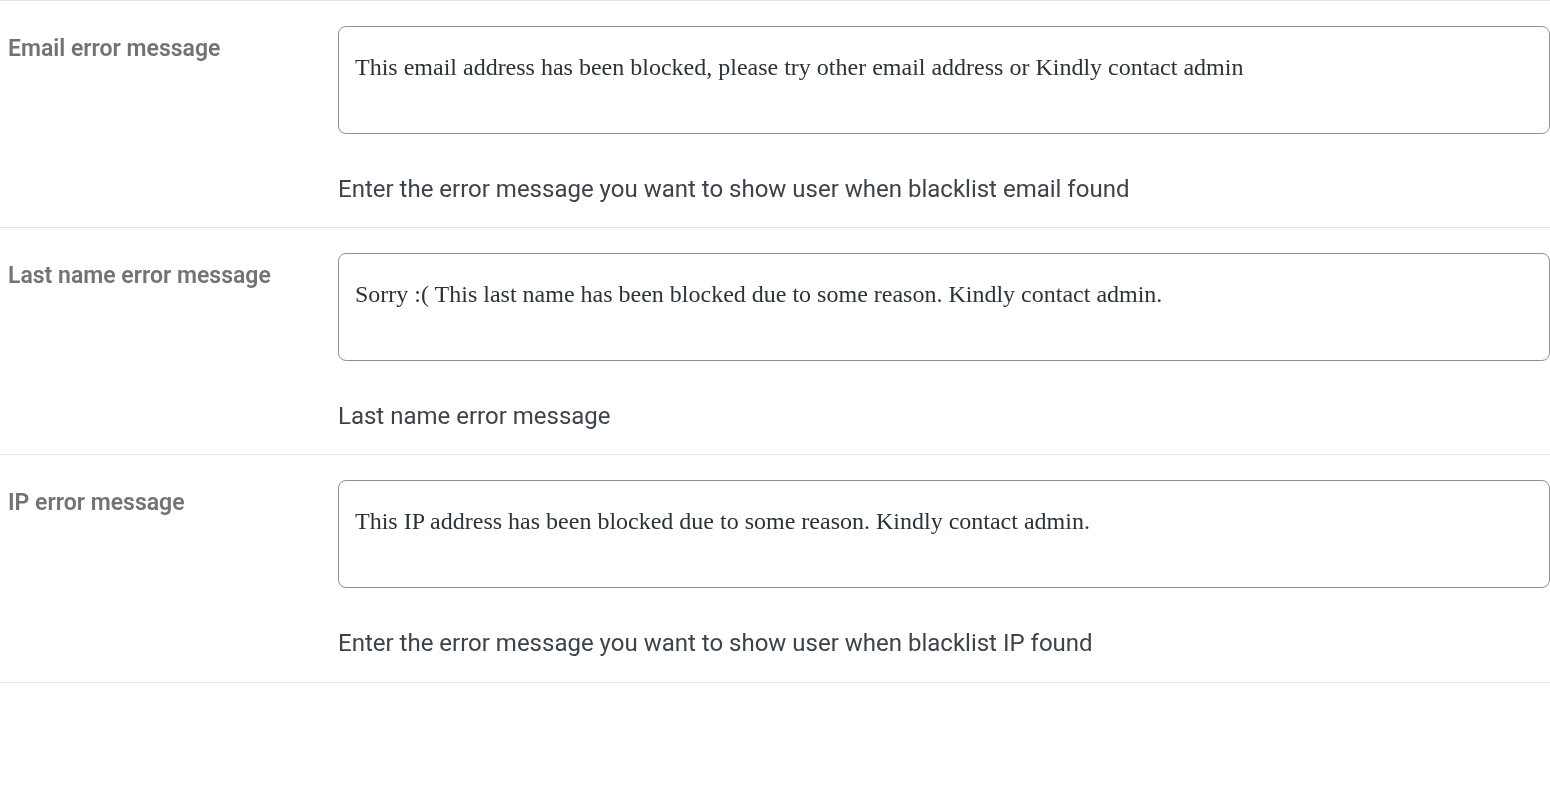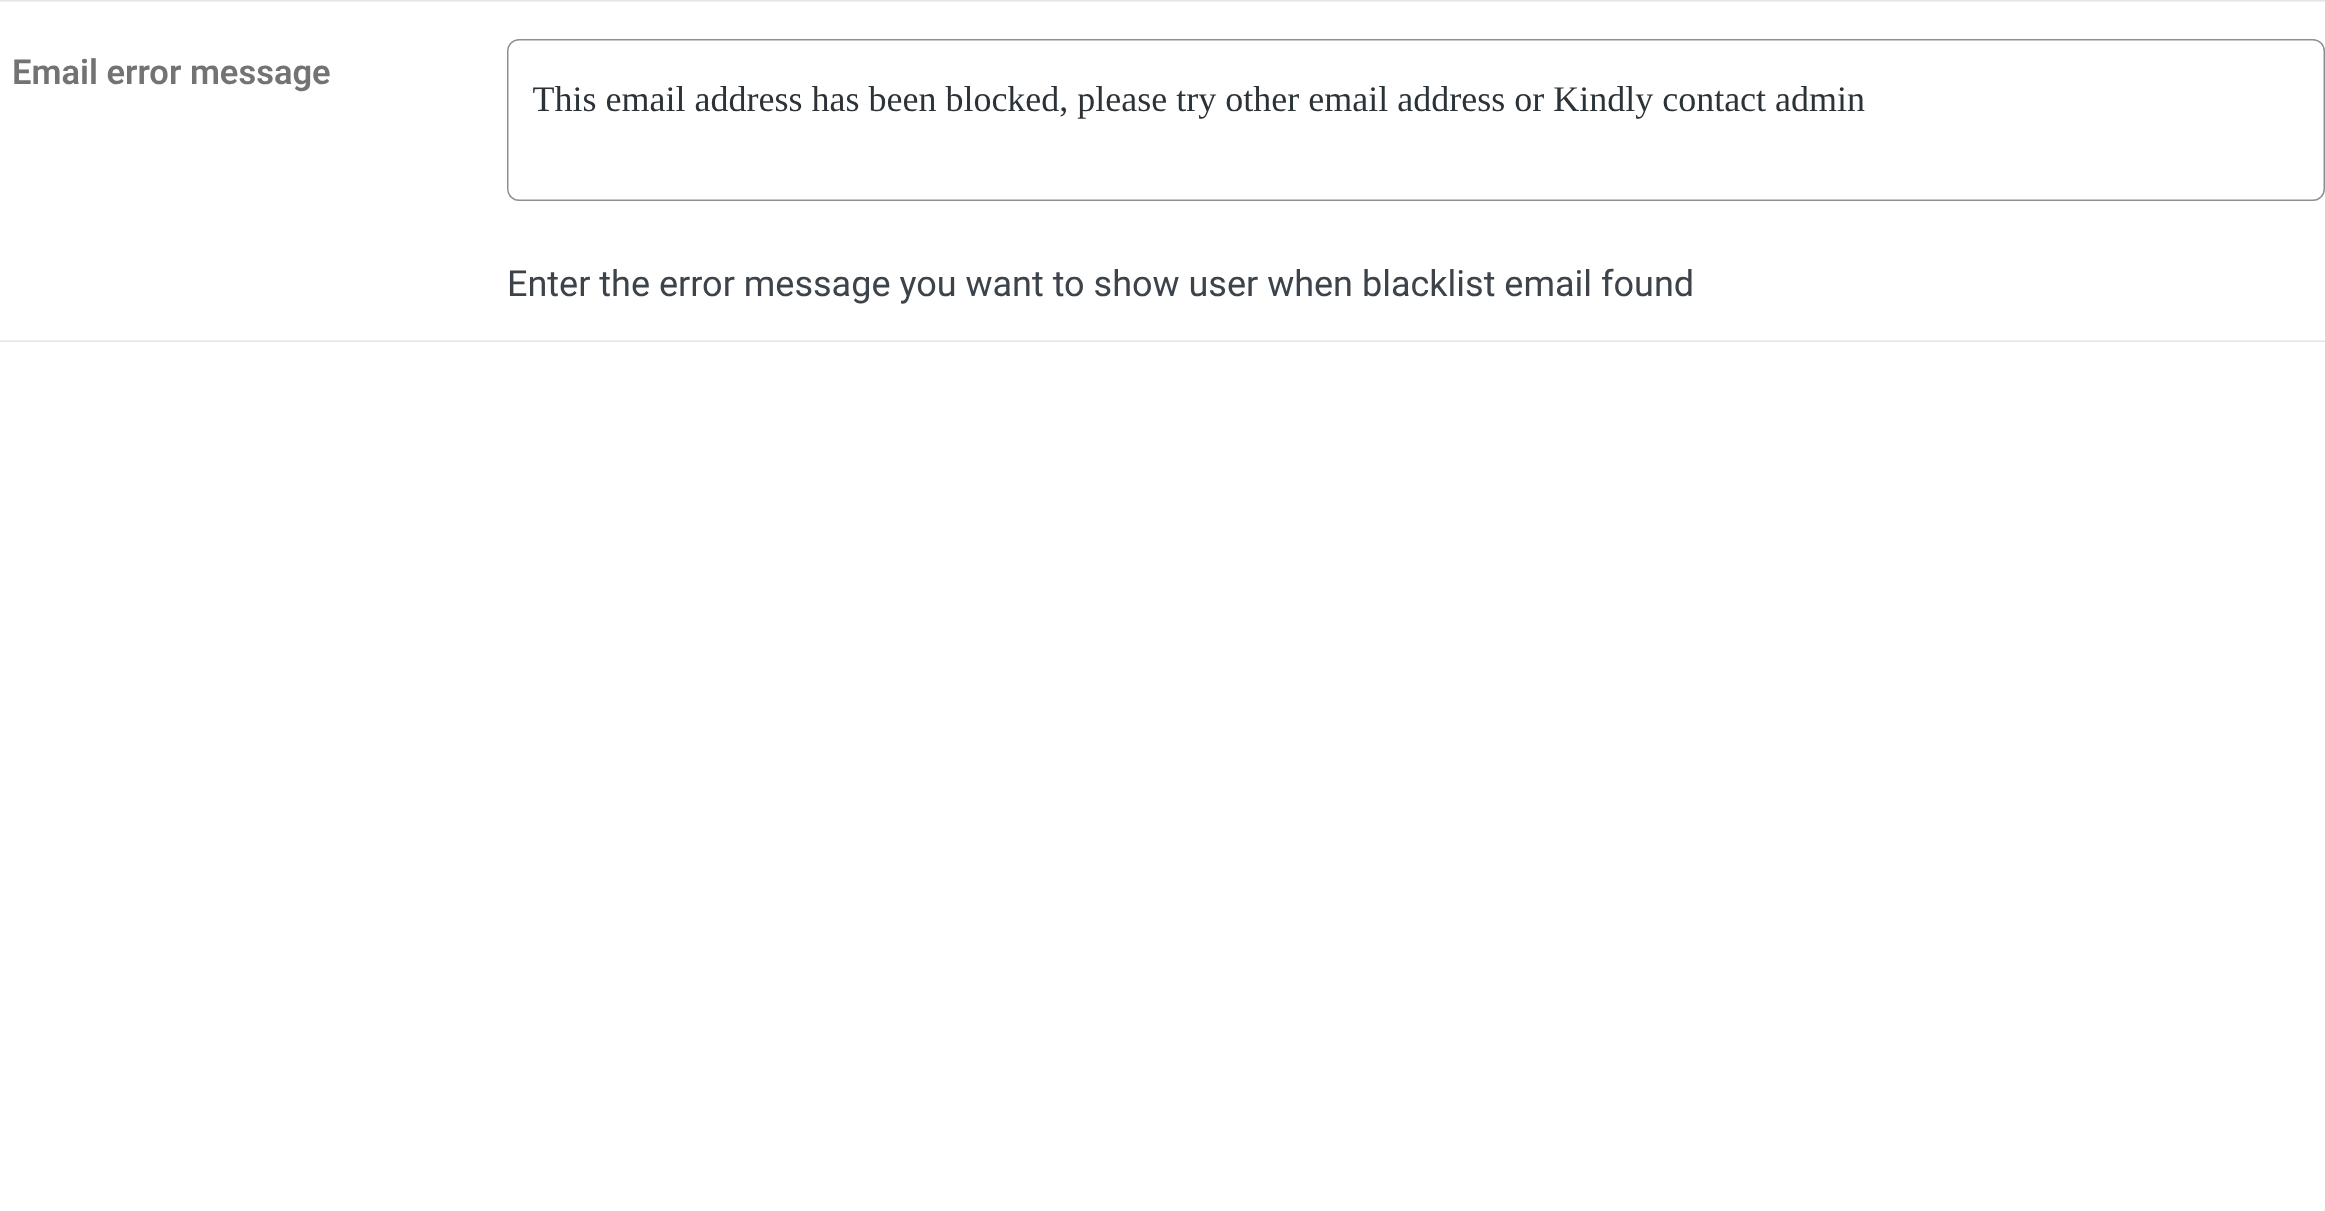--- a/index.html
+++ b/index.html
@@ -70,15 +70,33 @@
       <td class="label-cell">
         <label>Email error message</label>
       </td>
       <td class="field-cell">
         <input type="text" class="text-input" value="This email address has been blocked, please try other email address or Kindly contact admin" style="">
         <span class="help-text">Enter the error message you want to show user when blacklist email found</span>
       </td>
     </tr>
 
 
+    <tr class="form-row">
+      <td class="label-cell">
+        <label>Last name error message</label>
+      </td>
+      <td class="field-cell">
+        <input type="text" class="text-input" value="Sorry :( This last name has been blocked due to some reason. Kindly contact admin." style="">
+        <span class="help-text">Last name error message</span>
+      </td>
+    </tr>
 
+    <tr class="form-row">
+      <td class="label-cell">
+        <label>IP error message</label>
+      </td>
+      <td class="field-cell">
+        <input type="text" class="text-input" value="This IP address has been blocked due to some reason. Kindly contact admin." style="">
+        <span class="help-text">Enter the error message you want to show user when blacklist IP found</span>
+      </td>
+    </tr>
   </tbody>
 </table>
 
 </body></html>

